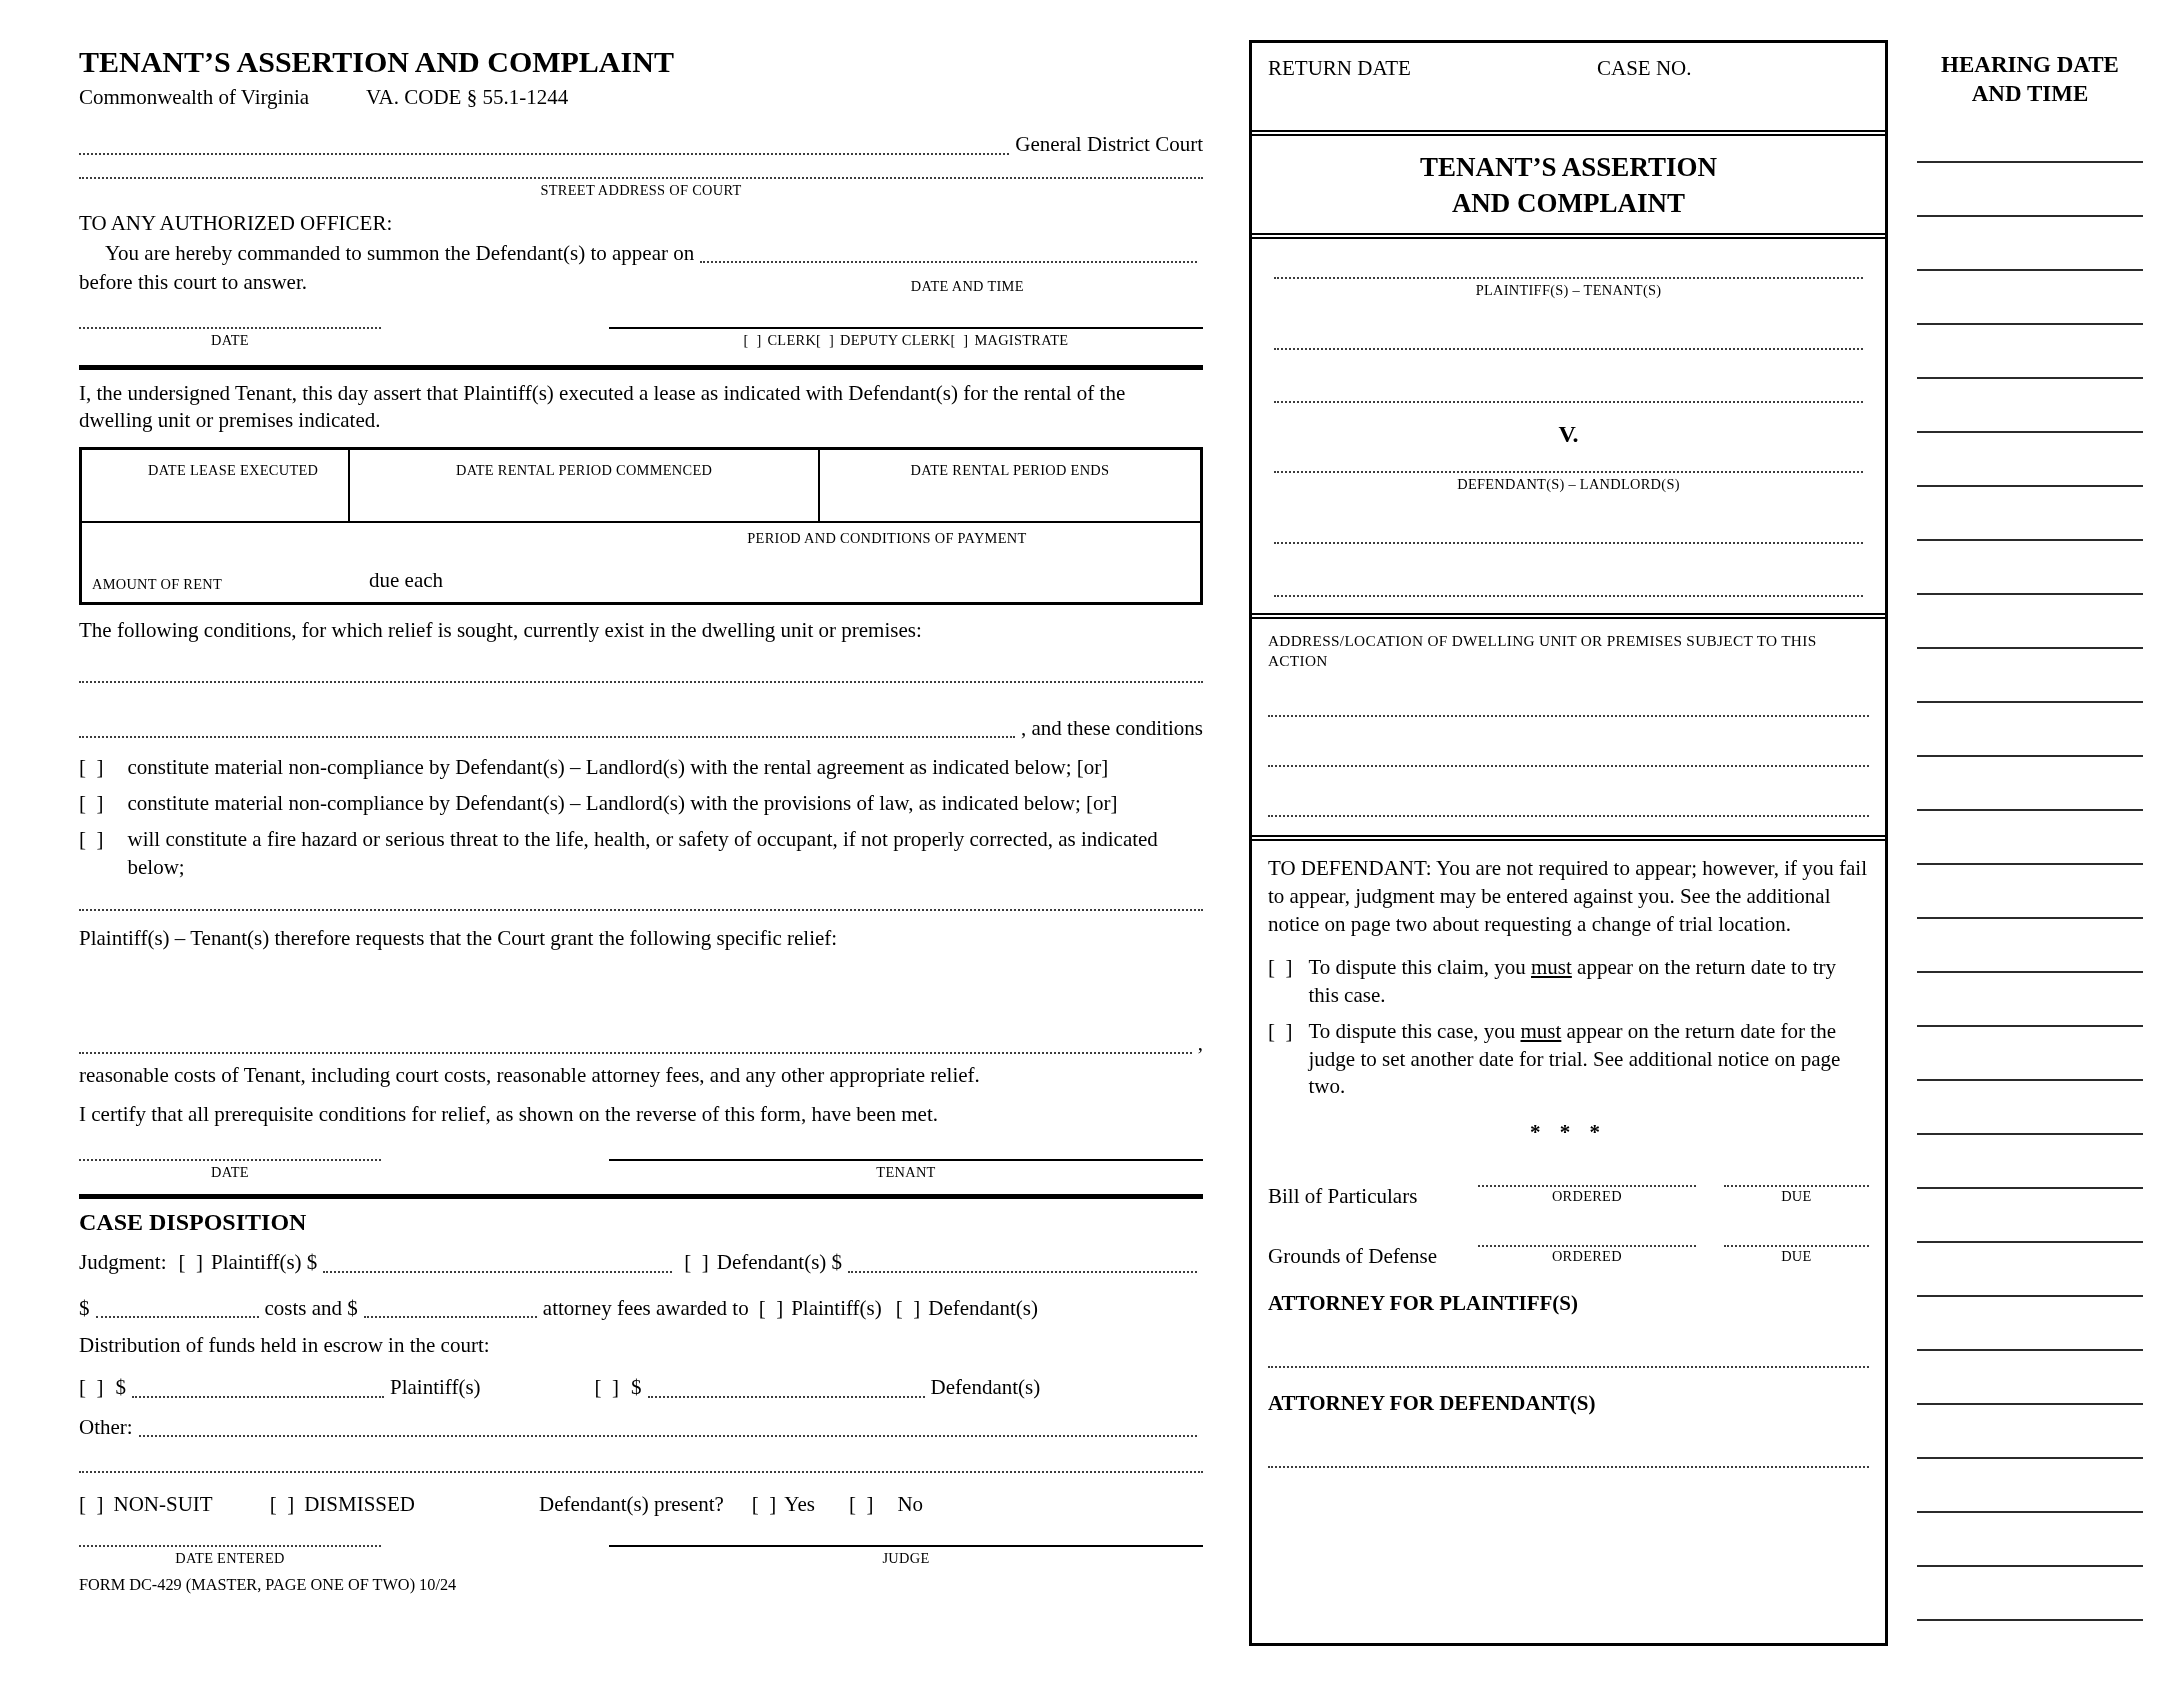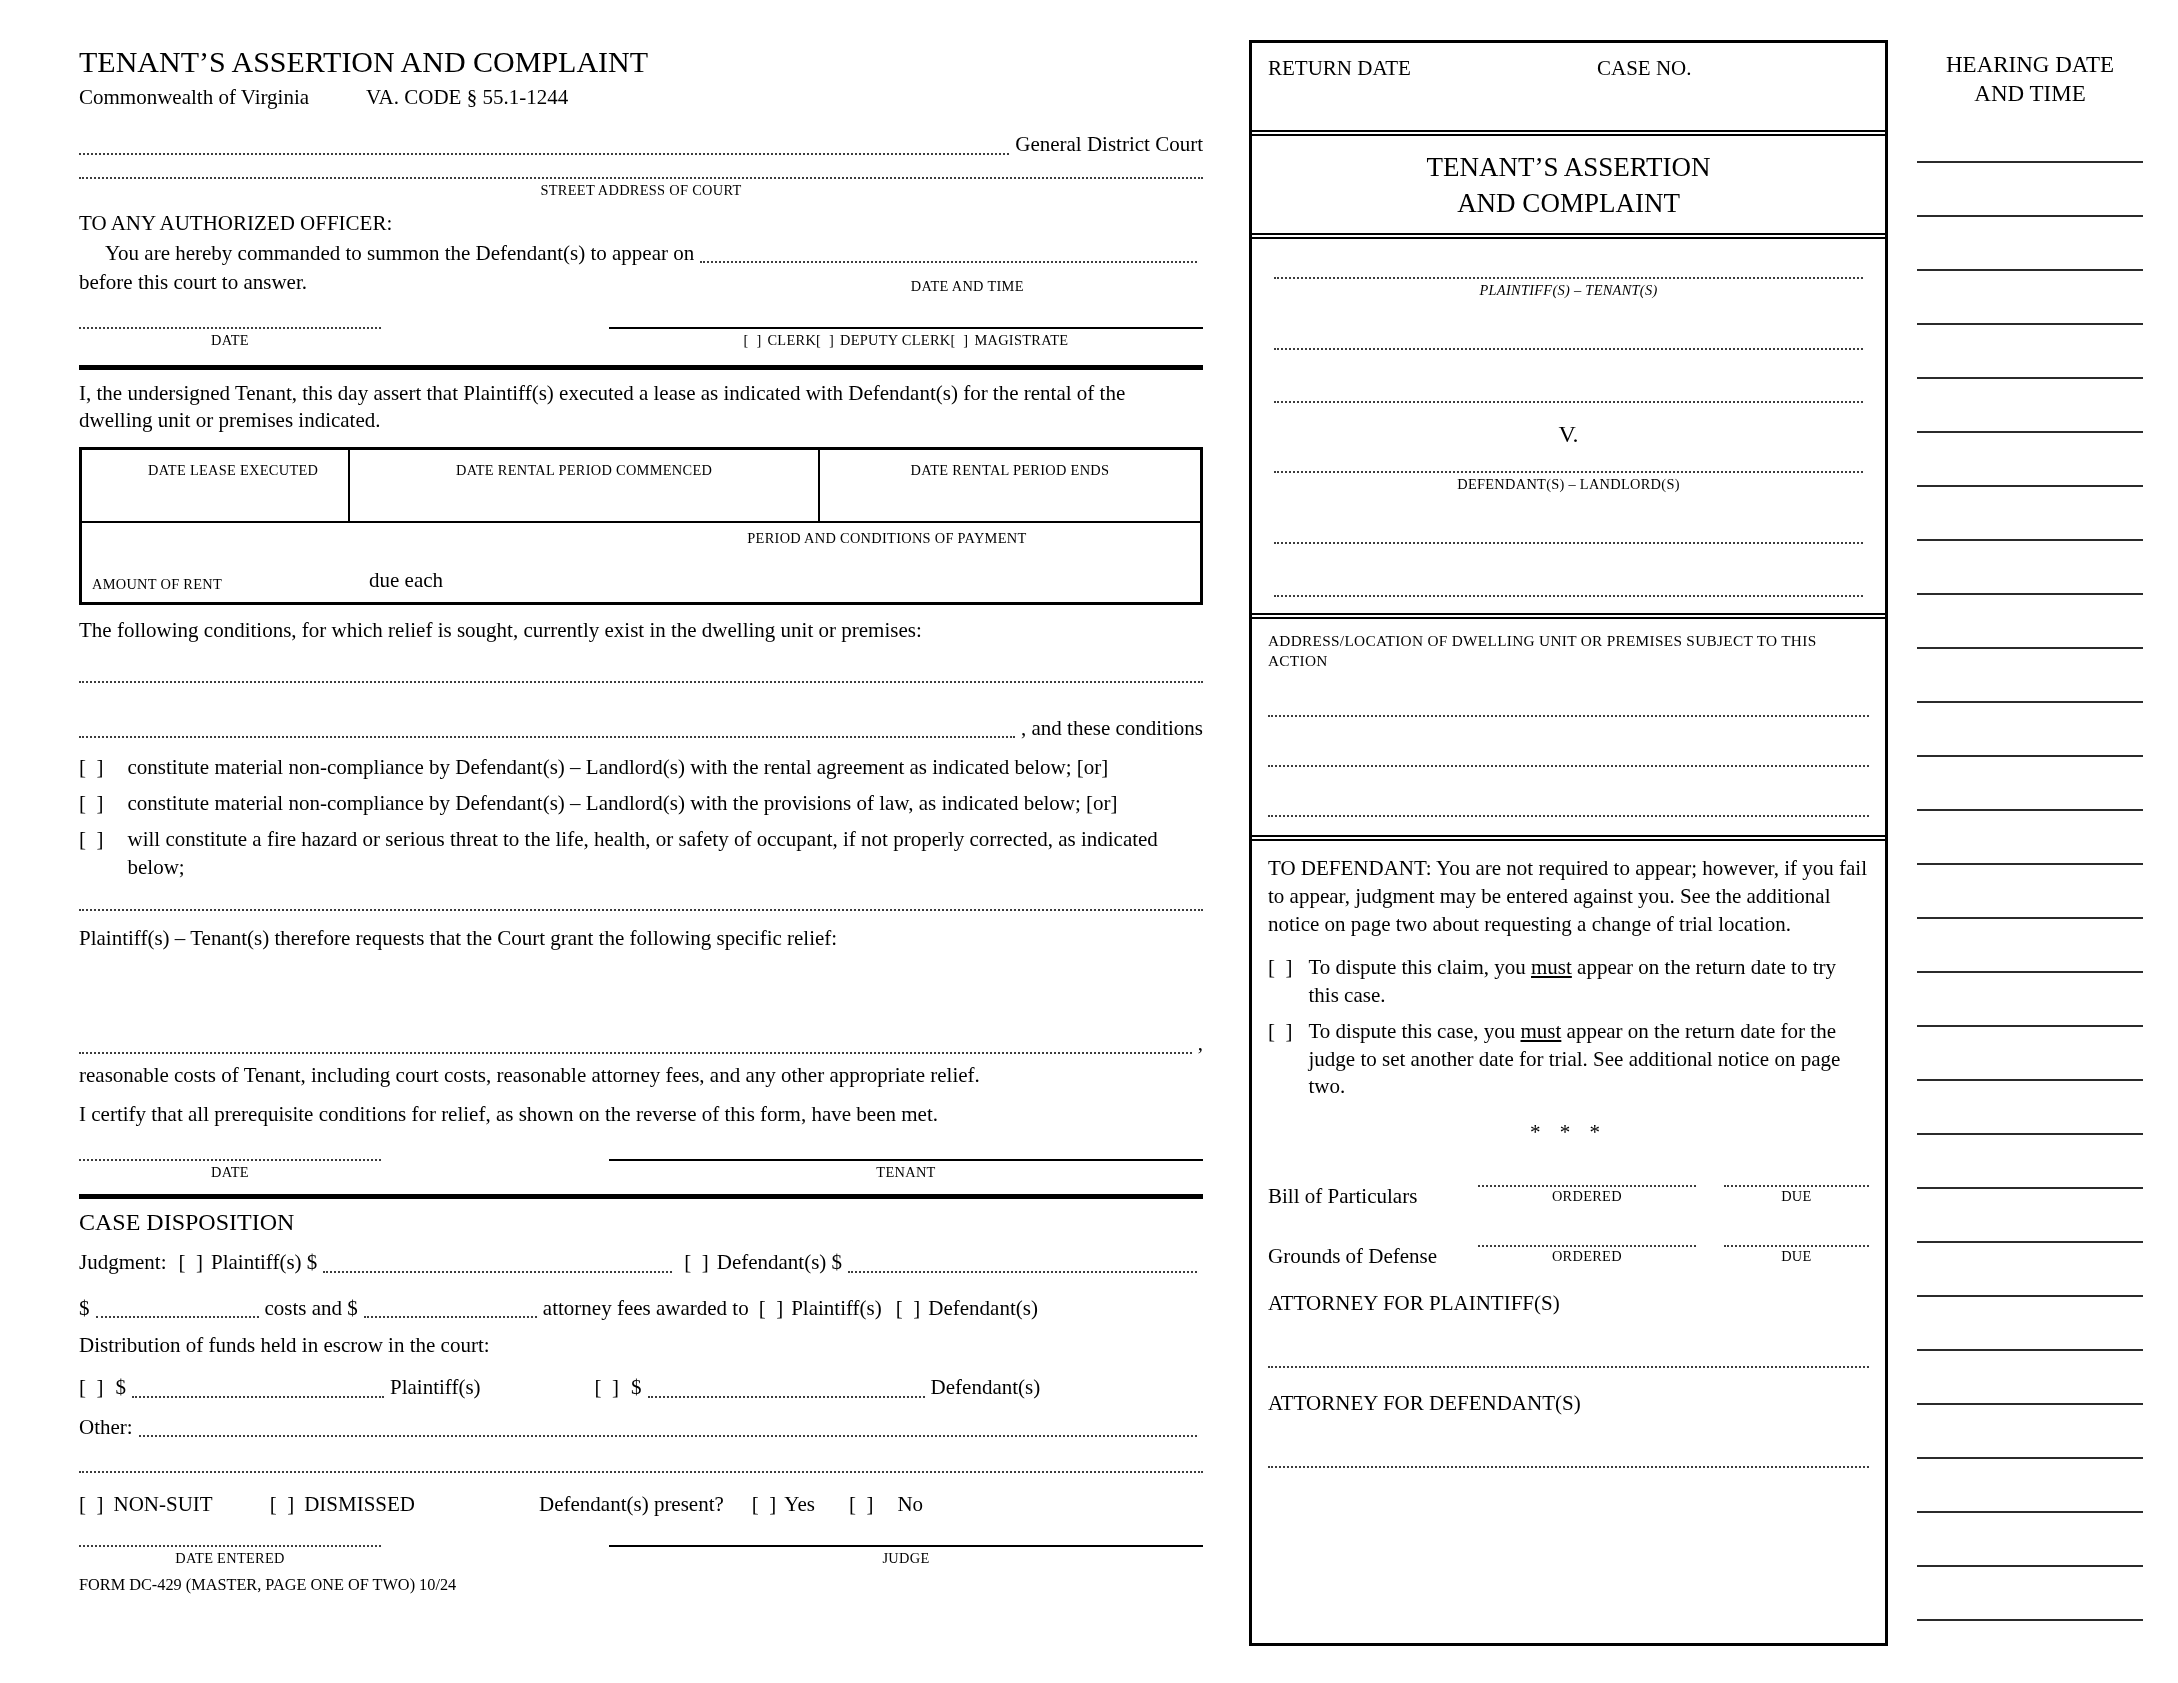--- a/index.html
+++ b/index.html
@@ -14,21 +14,21 @@
                border:3px solid #000; overflow:hidden; background:#fff; }
   .col-right { position:absolute; left:1917px; top:51px; width:226px; }
 
   .row { display:flex; align-items:flex-end; }
   .fill { flex:1 1 auto; border-bottom:2px dotted #3c3c3c; margin:0 6px 4px 6px; min-width:18px; }
   .dotline  { border-bottom:2px dotted #3c3c3c; height:0; }
   .solidline{ border-bottom:2px solid  #000;    height:0; }
   .hline { border-bottom:2px solid #2b2b2b; height:0; margin-top:52px; }
   .cap { font-size:14.4px; letter-spacing:.02em; }
   .center { text-align:center; }
-  .b { font-weight:normal; }
+  .b { font-weight:bold; }
   .nw { white-space:nowrap; }
   .cb { white-space:pre; }
   .u  { text-decoration:underline; }
   .thick { border-top:5px solid #000; }
   .dbl { height:6px; border-top:2px solid #000; border-bottom:2px solid #000; }
   .tcell { height:71px; text-align:center; padding-top:5px; }
   .field { display:flex; flex-direction:column; }
   .field .wl { display:block; height:20px; border-bottom:2px dotted #3c3c3c; }
 </style>
 </head>
@@ -219,21 +219,21 @@
   <div class="dbl"></div>
 
   <div style="padding:14px 10px 12px; text-align:center;">
     <div class="b" style="font-size:27px;">TENANT’S ASSERTION</div>
     <div class="b" style="font-size:27px;">AND COMPLAINT</div>
   </div>
   <div class="dbl"></div>
 
   <div style="padding:4px 22px 16px;">
     <div class="dotline" style="margin-top:34px;"></div>
-    <div class="cap center" style="margin-top:2px;font-style:italic;">PLAINTIFF(S) – TENANT(S)</div>
+    <div class="cap center" style="margin-top:2px;">PLAINTIFF(S) – TENANT(S)</div>
     <div class="dotline" style="margin-top:48px;"></div>
     <div class="dotline" style="margin-top:51px;"></div>
     <div class="b center" style="margin-top:16px; font-size:24px;">V.</div>
     <div class="dotline" style="margin-top:20px;"></div>
     <div class="cap center" style="margin-top:2px;">DEFENDANT(S) – LANDLORD(S)</div>
     <div class="dotline" style="margin-top:48px;"></div>
     <div class="dotline" style="margin-top:51px;"></div>
   </div>
   <div class="dbl"></div>
 

